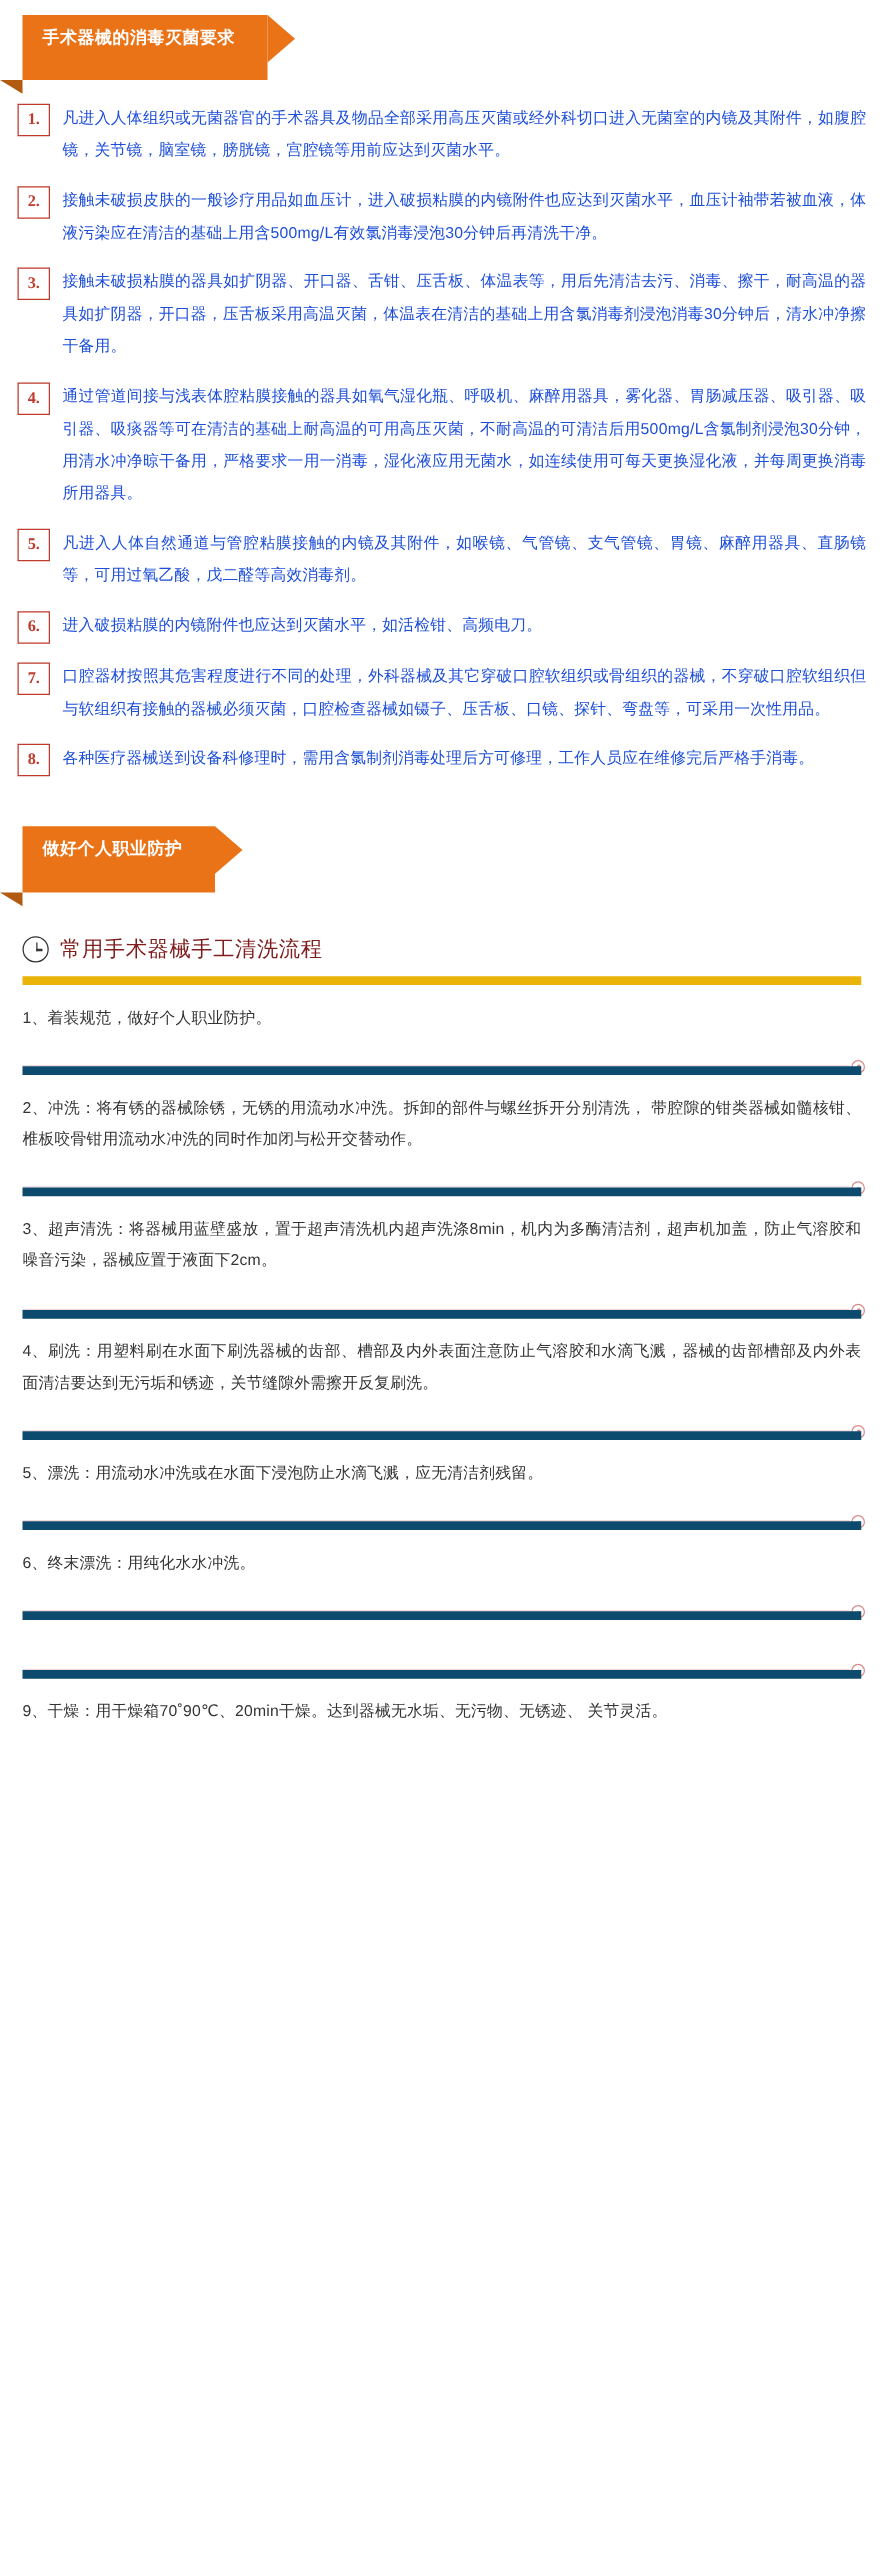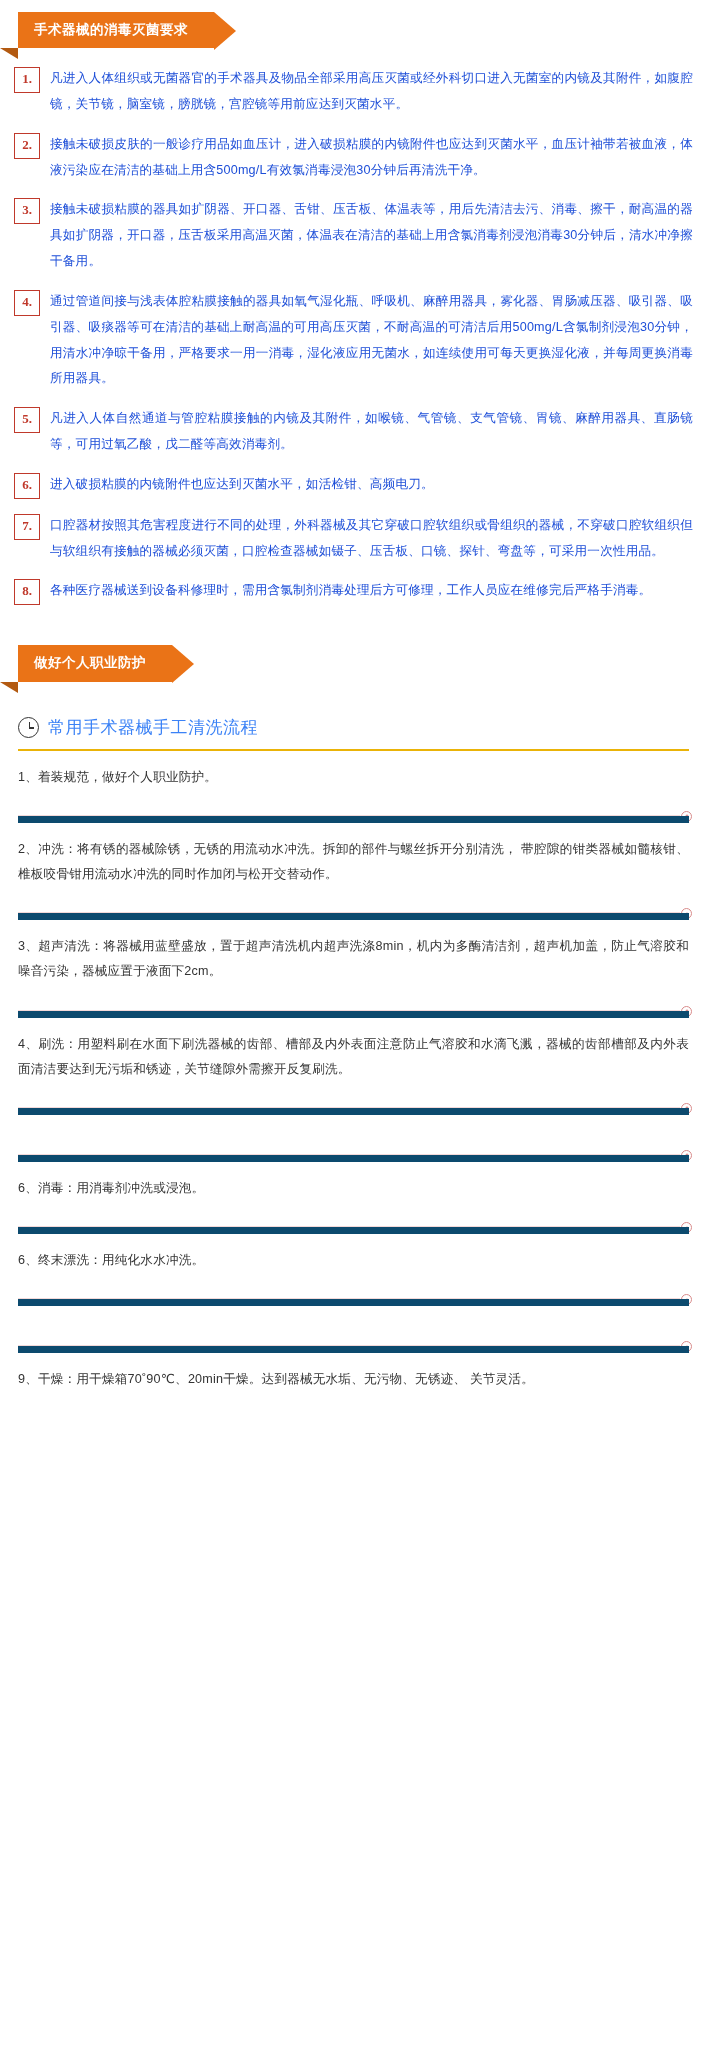--- a/index.html
+++ b/index.html
@@ -29,21 +29,21 @@
     padding-left: 18px;
   }
   .ribbon {
     display: inline-block;
     position: relative;
     background: #e8701a;
     color: #ffffff;
     font-size: 13.5px;
     font-weight: bold;
     letter-spacing: .5px;
-    padding: 10px 26px 10px 16px;
+    padding: 10px 26px 26px 16px;
     line-height: 1.2;
   }
   .ribbon.orange { background: #ea7317; }
   .ribbon::after {
     content: "";
     position: absolute;
     right: -22px;
     top: 0;
     width: 0;
     height: 0;
@@ -95,21 +95,21 @@
   }
 
   
   .sec2 { margin-top: 40px; }
 
   .flow-title {
     display: flex;
     align-items: center;
     margin: 34px 18px 8px 18px;
     font-size: 17px;
-    color: #3b82f6;
+    color: #7f1d1d;
     letter-spacing: .5px;
   }
   .clock-icon {
     width: 21px;
     height: 21px;
     border: 1.6px solid #333;
     border-radius: 50%;
     position: relative;
     margin-right: 9px;
     flex: 0 0 auto;
@@ -130,21 +130,21 @@
     background: #333;
   }
 
   
   .steps { margin: 10px 18px 0 18px; }
   .step {
     position: relative;
     padding: 14px 0 26px 0;
     border-top: 7px solid #0c4a6e;
   }
-  .step:first-child { border-top: 2px solid #eab308; }
+  .step:first-child { border-top: 7px solid #eab308; }
   .step-text {
     font-size: 12.6px;
     line-height: 2.0;
     color: #333;
     text-align: justify;
     letter-spacing: .2px;
   }
   .step-marker {
     position: absolute;
     right: -3px;
@@ -274,29 +274,25 @@
       <div class="step-marker"></div>
     </div>
 
     <div class="step">
       <div class="step-text">4、刷洗：用塑料刷在水面下刷洗器械的齿部、槽部及内外表面注意防止气溶胶和水滴飞溅，器械的齿部槽部及内外表面清洁要达到无污垢和锈迹，关节缝隙外需擦开反复刷洗。</div>
       <div class="step-line"></div>
       <div class="step-marker"></div>
     </div>
 
     <div class="step">
-      <div class="step-line"></div>
-      <div class="step-marker"></div>
-    </div>
-
-    <div class="step">
-      <div class="step-text">6、消毒：用消毒剂冲洗或浸泡。</div>
-      <div class="step-line"></div>
-      <div class="step-marker"></div>
-    </div>
+      <div class="step-text">5、漂洗：用流动水冲洗或在水面下浸泡防止水滴飞溅，应无清洁剂残留。</div>
+      <div class="step-line"></div>
+      <div class="step-marker"></div>
+    </div>
+
 
     <div class="step">
       <div class="step-text">6、终末漂洗：用纯化水水冲洗。</div>
       <div class="step-line"></div>
       <div class="step-marker"></div>
     </div>
 
     <div class="step">
       <div class="step-line"></div>
       <div class="step-marker"></div>

